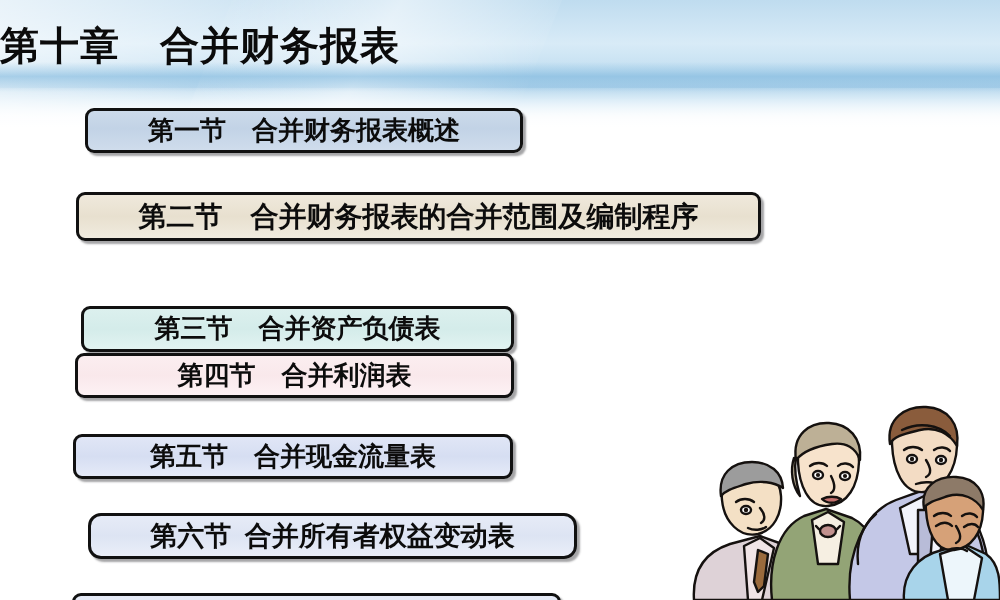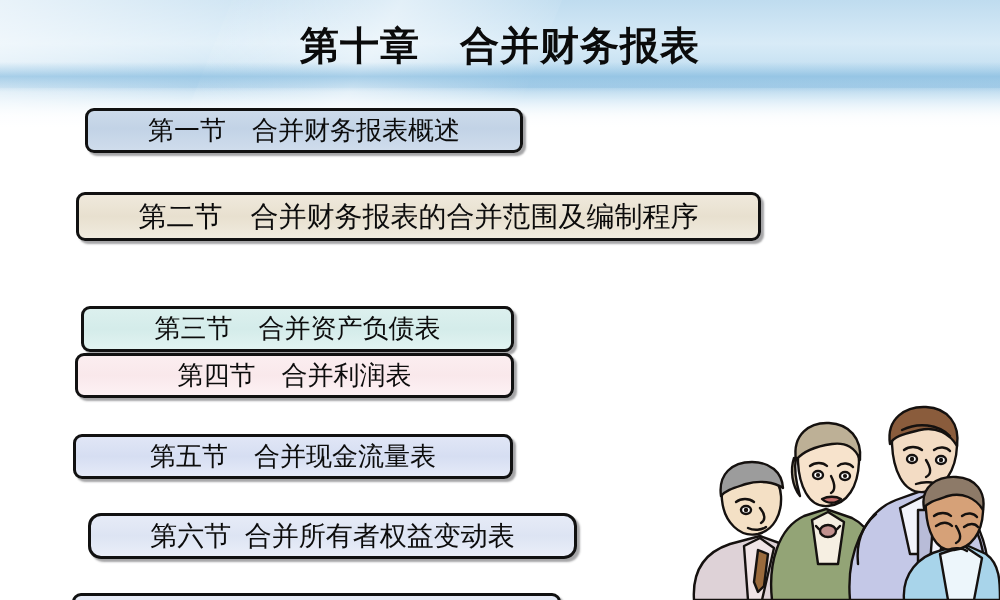--- a/index.html
+++ b/index.html
@@ -47,37 +47,36 @@
     background:linear-gradient(to bottom,rgba(135,190,225,0) 0%,rgba(120,180,220,0.55) 48%,rgba(150,200,232,0) 100%);
   }
   .bg-haze{
     left:0;top:88px;width:1000px;height:48px;
     background:linear-gradient(to bottom,rgba(255,255,255,0.15) 0%,rgba(255,255,255,0.85) 60%,#ffffff 100%);
   }
 
   
   .slide-title{
     position:absolute;left:0;top:23px;width:1000px;
-    text-align:center;
     font-size:39px;line-height:46px;font-weight:700;color:#0b0b0b;
     letter-spacing:1px;
     font-family:"Liberation Serif","DejaVu Serif",serif;
     white-space:pre;
   }
 
   
   .sec{
     position:absolute;
     border:3px solid #111111;
     border-radius:9px;
     box-sizing:border-box;
     display:flex;align-items:center;justify-content:center;
     box-shadow:3px 3px 2px rgba(40,40,45,0.42);
     font-family:"Liberation Serif","DejaVu Serif",serif;
-    font-weight:400;
+    font-weight:700;
     color:#0c0c0c;
     white-space:pre;
     overflow:hidden;
   }
   .sec-label{display:block;line-height:1;}
 
   .sec1{left:85px; top:108px; width:438px; height:45px;
         background:linear-gradient(to bottom,#ccdaea 0%,#c2d3e6 45%,#cfdcec 100%);
         font-size:26px;}
   .sec2{left:76px; top:192px; width:685px; height:49px;

